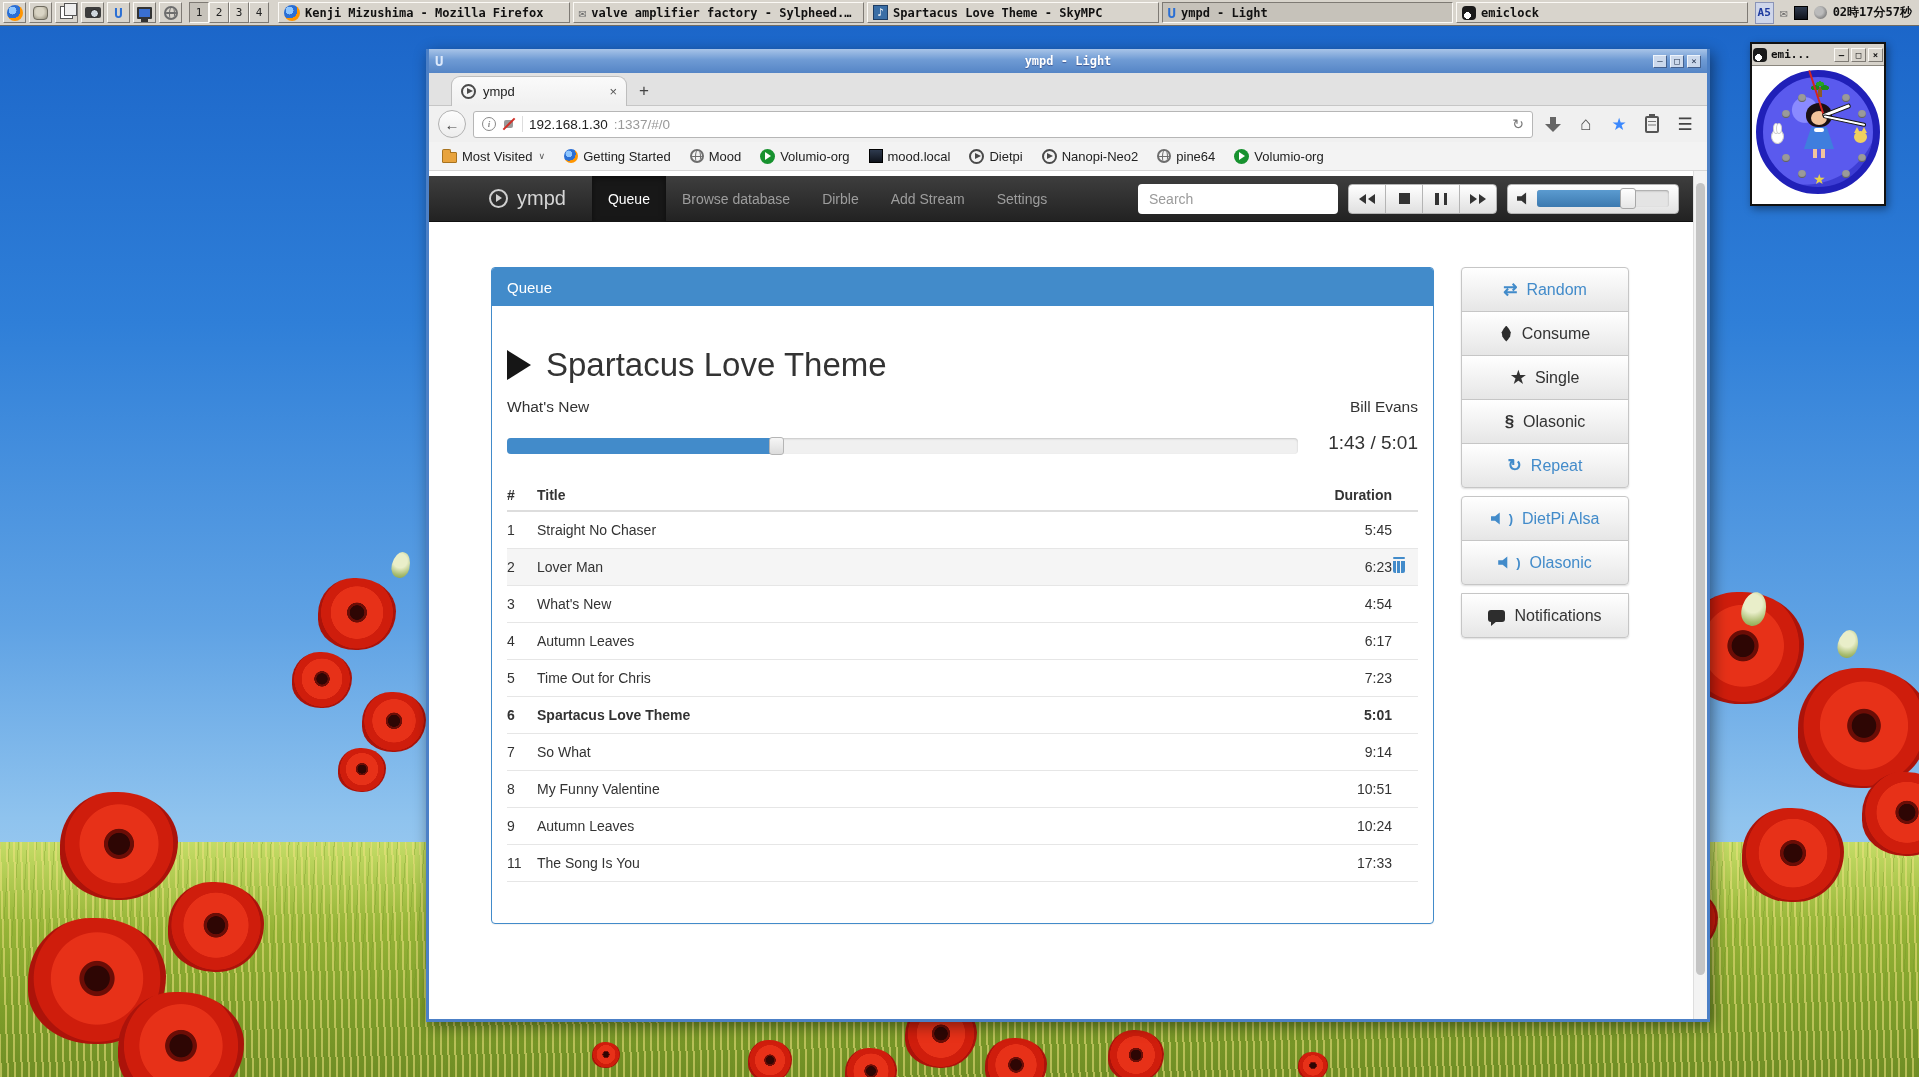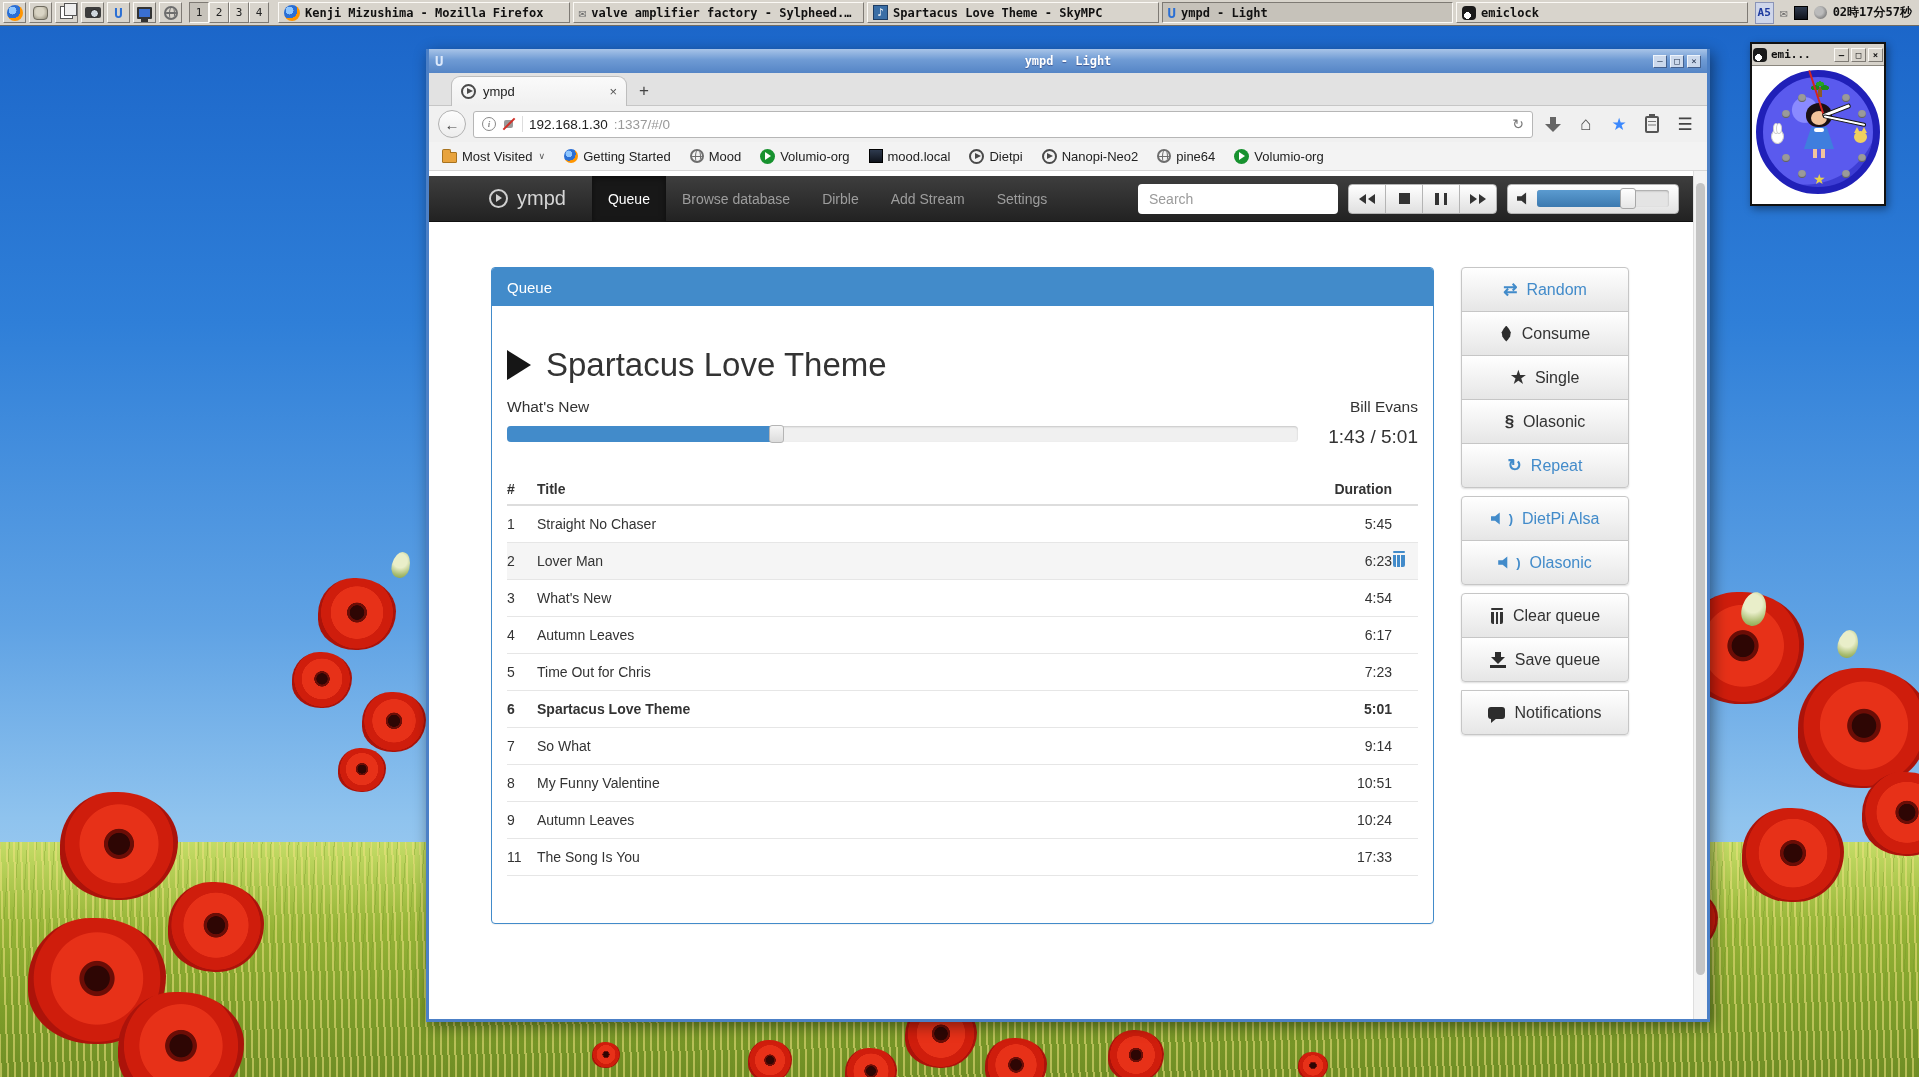--- a/index.html
+++ b/index.html
@@ -127,21 +127,21 @@
   .ythumb { position:absolute; left:2px; right:2px; top:12px; height:792px; background:#c4c4c4; border-radius:5px; }
 
   
   .qpanel { position:absolute; left:62px; top:96px; width:943px; height:657px; border:1px solid #428bca; border-radius:4px; box-shadow:0 1px 1px rgba(0,0,0,.05); background:#fff; }
   .qhead { height:38px; background:#428bca; border-radius:3px 3px 0 0; color:#fff; font-size:15px; display:flex; align-items:center; padding:0 15px; }
   .qbody { padding:12px 15px 0; }
   .nprow { display:flex; align-items:center; gap:15px; margin-top:28px; }
   .bigplay { width:0; height:0; border-top:15px solid transparent; border-bottom:15px solid transparent; border-left:24px solid #161616; flex:none; }
   .nptitle { font-size:33px; color:#333; }
   .metarow { display:flex; justify-content:space-between; margin-top:14px; font-size:15.5px; color:#333; }
-  .progrow { display:flex; align-items:flex-start; margin-top:10px; }
+  .progrow { display:flex; align-items:flex-end; margin-top:16px; }
   .ptrack { flex:1; height:16px; background:#f0f0f0; border-radius:4px; box-shadow:inset 0 1px 2px rgba(0,0,0,.18); margin-right:30px; position:relative; }
   .pfill { height:100%; background:#428bca; border-radius:4px 0 0 4px; position:relative; }
   .phandle { position:absolute; right:-8px; top:-1px; width:15px; height:18px; background:linear-gradient(#f6f6f6,#dcdcdc); border:1px solid #b5b5b5; border-radius:3px; }
   .counter { font-size:19px; color:#333; white-space:nowrap; }
 
   table.qtable { width:100%; border-collapse:collapse; margin-top:26px; font-size:14px; color:#333; }
   .qtable th { text-align:left; font-weight:bold; padding:7px 0; border-bottom:2px solid #ddd; }
   .qtable td { padding:0; height:37px; border-bottom:1px solid #e6e6e6; }
   .qtable .cnum { width:30px; }
   .qtable .cdur { width:92px; text-align:right; }
@@ -556,30 +556,20 @@
             <span>DietPi Alsa</span>
           </button>
         <button class="cbtn blue">
             <span class="speaker blue"></span>
             <span class="wave">)</span>
             <span>Olasonic</span>
           </button>
       </div>
       <div class="cgroup">
         <button class="cbtn">
-            <span class="trashic"></span>
-            <span>Clear queue</span>
-          </button>
-        <button class="cbtn">
-            <span class="saveic"></span>
-            <span>Save queue</span>
-          </button>
-      </div>
-      <div class="cgroup">
-        <button class="cbtn">
             <span class="commentic"></span>
             <span>Notifications</span>
           </button>
       </div>
     </div>
 
   </div>
 </div>
 
 <div class="emiwin">

